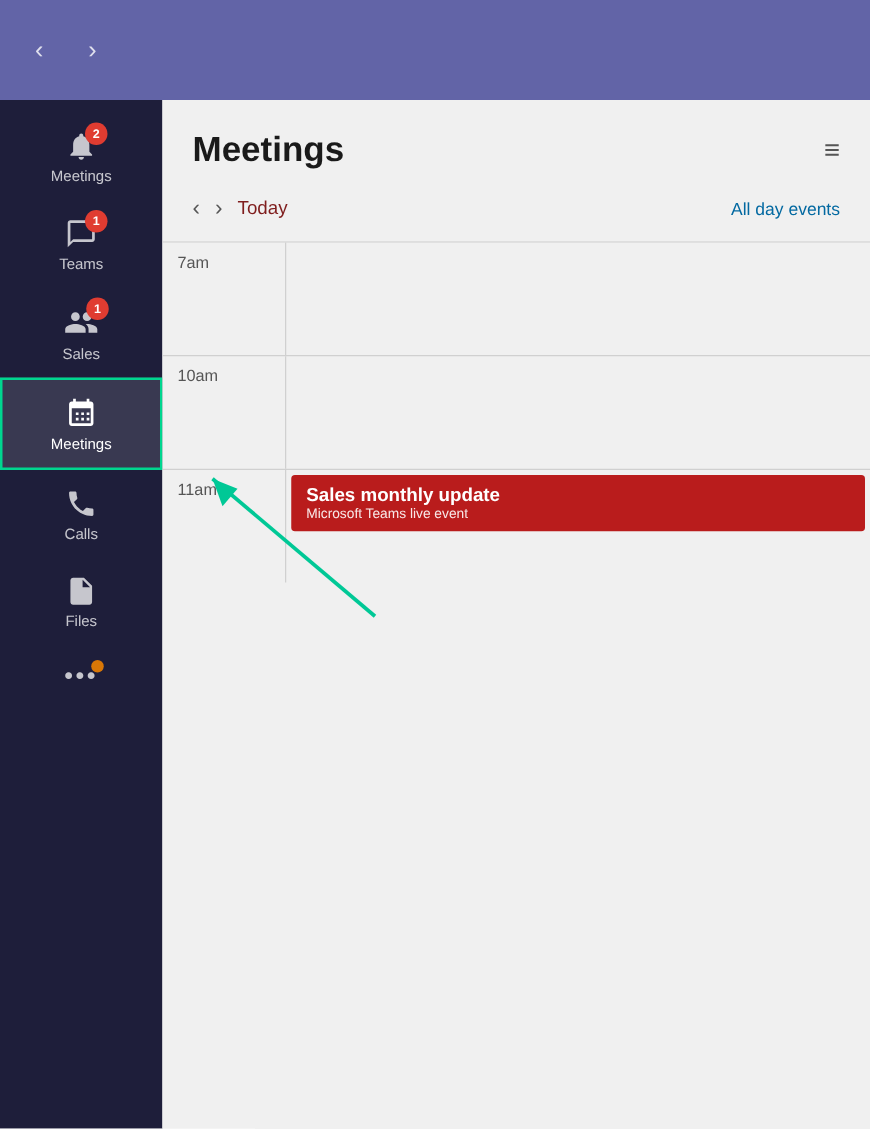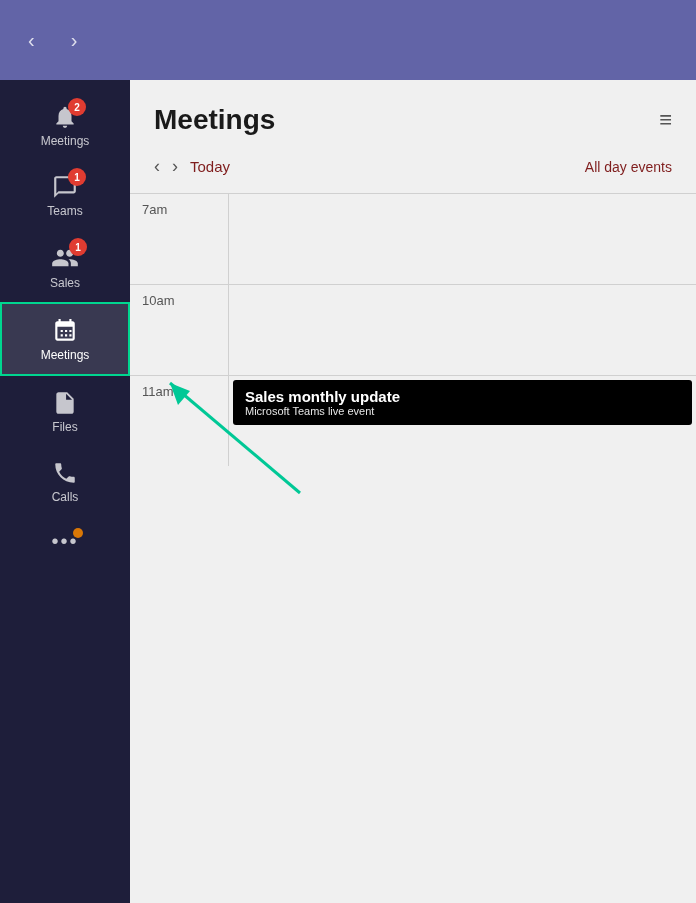--- a/index.html
+++ b/index.html
@@ -147,21 +147,21 @@
 
     .cal-today {
       font-size: 15px;
       color: #7f1d1d;
       font-weight: 500;
     }
 
     .cal-all-day {
       margin-left: auto;
       font-size: 14px;
-      color: #7f1d1d;
+      color: #0369a1;
     }
 
     .calendar-body {
       flex: 1;
       overflow-y: auto;
       background: #f0f0f0;
     }
 
     .time-row {
       display: flex;
@@ -181,21 +181,21 @@
 
     .time-slot {
       flex: 1;
       border-left: 1px solid #d0d0d0;
       min-height: 90px;
       position: relative;
     }
 
     
     .event-block {
-      background: #000000;
+      background: #b91c1c;
       color: white;
       padding: 8px 12px;
       border-radius: 3px;
       margin: 4px 4px;
     }
 
     .event-title {
       font-size: 15px;
       font-weight: 700;
     }
@@ -247,32 +247,32 @@
         <span class="sidebar-icon">
           <svg width="26" height="26" viewBox="0 0 24 24" fill="currentColor">
       <path d="M19 3h-1V1h-2v2H8V1H6v2H5c-1.11 0-2 .9-2 2v14c0 1.1.89 2 2 2h14c1.1 0 2-.9 2-2V5c0-1.1-.9-2-2-2zm0 16H5V8h14v11zm-7-4h2v2h-2v-2zm0-4h2v2h-2v-2zm-4 4h2v2H8v-2zm0-4h2v2H8v-2zm8 4h2v2h-2v-2zm0-4h2v2h-2v-2z"></path>
     </svg>
         </span>
         <span class="sidebar-label">Meetings</span>
       </div>
       <div class="sidebar-item">
         <span class="sidebar-icon">
           <svg width="26" height="26" viewBox="0 0 24 24" fill="currentColor">
+      <path d="M6.62 10.79c1.44 2.83 3.76 5.15 6.59 6.59l2.2-2.2c.27-.27.67-.36 1.02-.24 1.12.37 2.33.57 3.57.57.55 0 1 .45 1 1V20c0 .55-.45 1-1 1-9.39 0-17-7.61-17-17 0-.55.45-1 1-1h3.5c.55 0 1 .45 1 1 0 1.25.2 2.45.57 3.57.11.35.03.74-.25 1.02l-2.2 2.2z"></path>
+    </svg>
+        </span>
+        <span class="sidebar-label">Calls</span>
+      </div>
+      <div class="sidebar-item">
+        <span class="sidebar-icon">
+          <svg width="26" height="26" viewBox="0 0 24 24" fill="currentColor">
       <path d="M6 2c-1.1 0-1.99.9-1.99 2L4 20c0 1.1.89 2 1.99 2H18c1.1 0 2-.9 2-2V8l-6-6H6zm7 7V3.5L18.5 9H13z"></path>
     </svg>
         </span>
         <span class="sidebar-label">Files</span>
-      </div>
-      <div class="sidebar-item">
-        <span class="sidebar-icon">
-          <svg width="26" height="26" viewBox="0 0 24 24" fill="currentColor">
-      <path d="M6.62 10.79c1.44 2.83 3.76 5.15 6.59 6.59l2.2-2.2c.27-.27.67-.36 1.02-.24 1.12.37 2.33.57 3.57.57.55 0 1 .45 1 1V20c0 .55-.45 1-1 1-9.39 0-17-7.61-17-17 0-.55.45-1 1-1h3.5c.55 0 1 .45 1 1 0 1.25.2 2.45.57 3.57.11.35.03.74-.25 1.02l-2.2 2.2z"></path>
-    </svg>
-        </span>
-        <span class="sidebar-label">Calls</span>
       </div>
       <div class="sidebar-item">
         <span class="sidebar-icon" style="font-size: 20px; letter-spacing: 2px;">•••<span class="badge badge-orange" style="width: 10px; height: 10px; top: -2px; right: -4px;"></span></span>
         <span class="sidebar-label"></span>
       </div>
     </nav>
 
   <div class="content">
     <div class="content-header">
       <h1 class="content-title">Meetings</h1>

